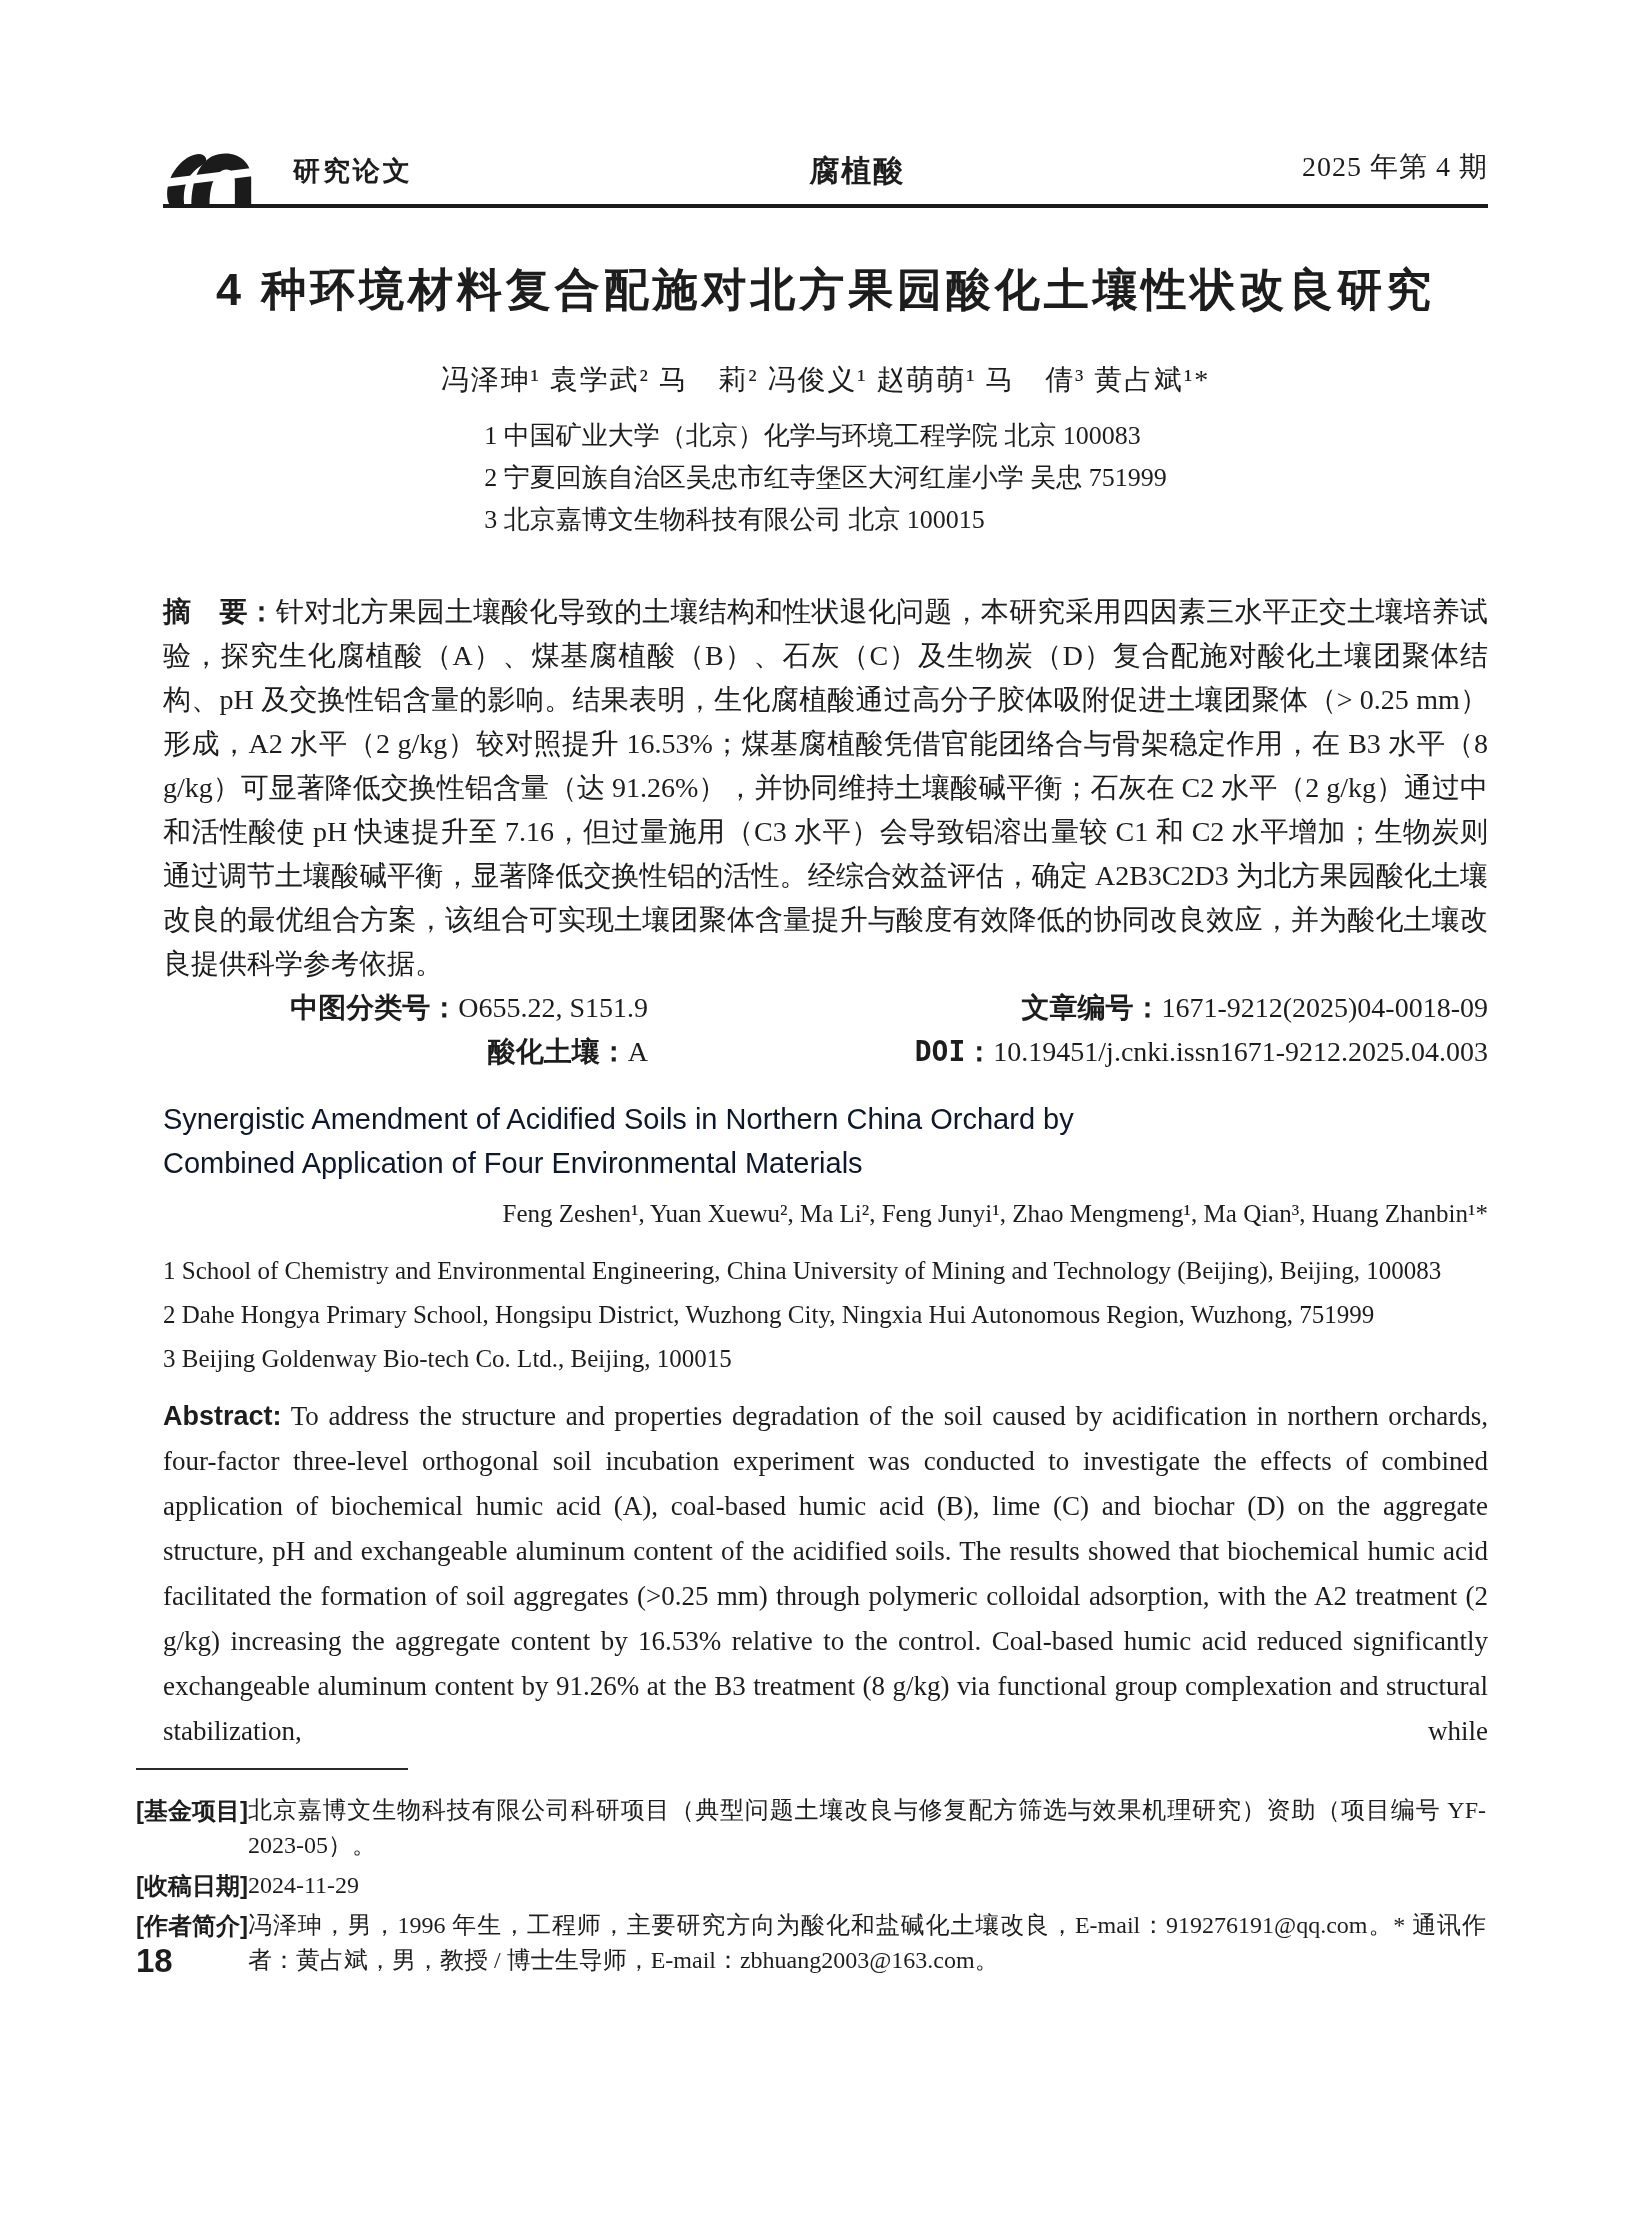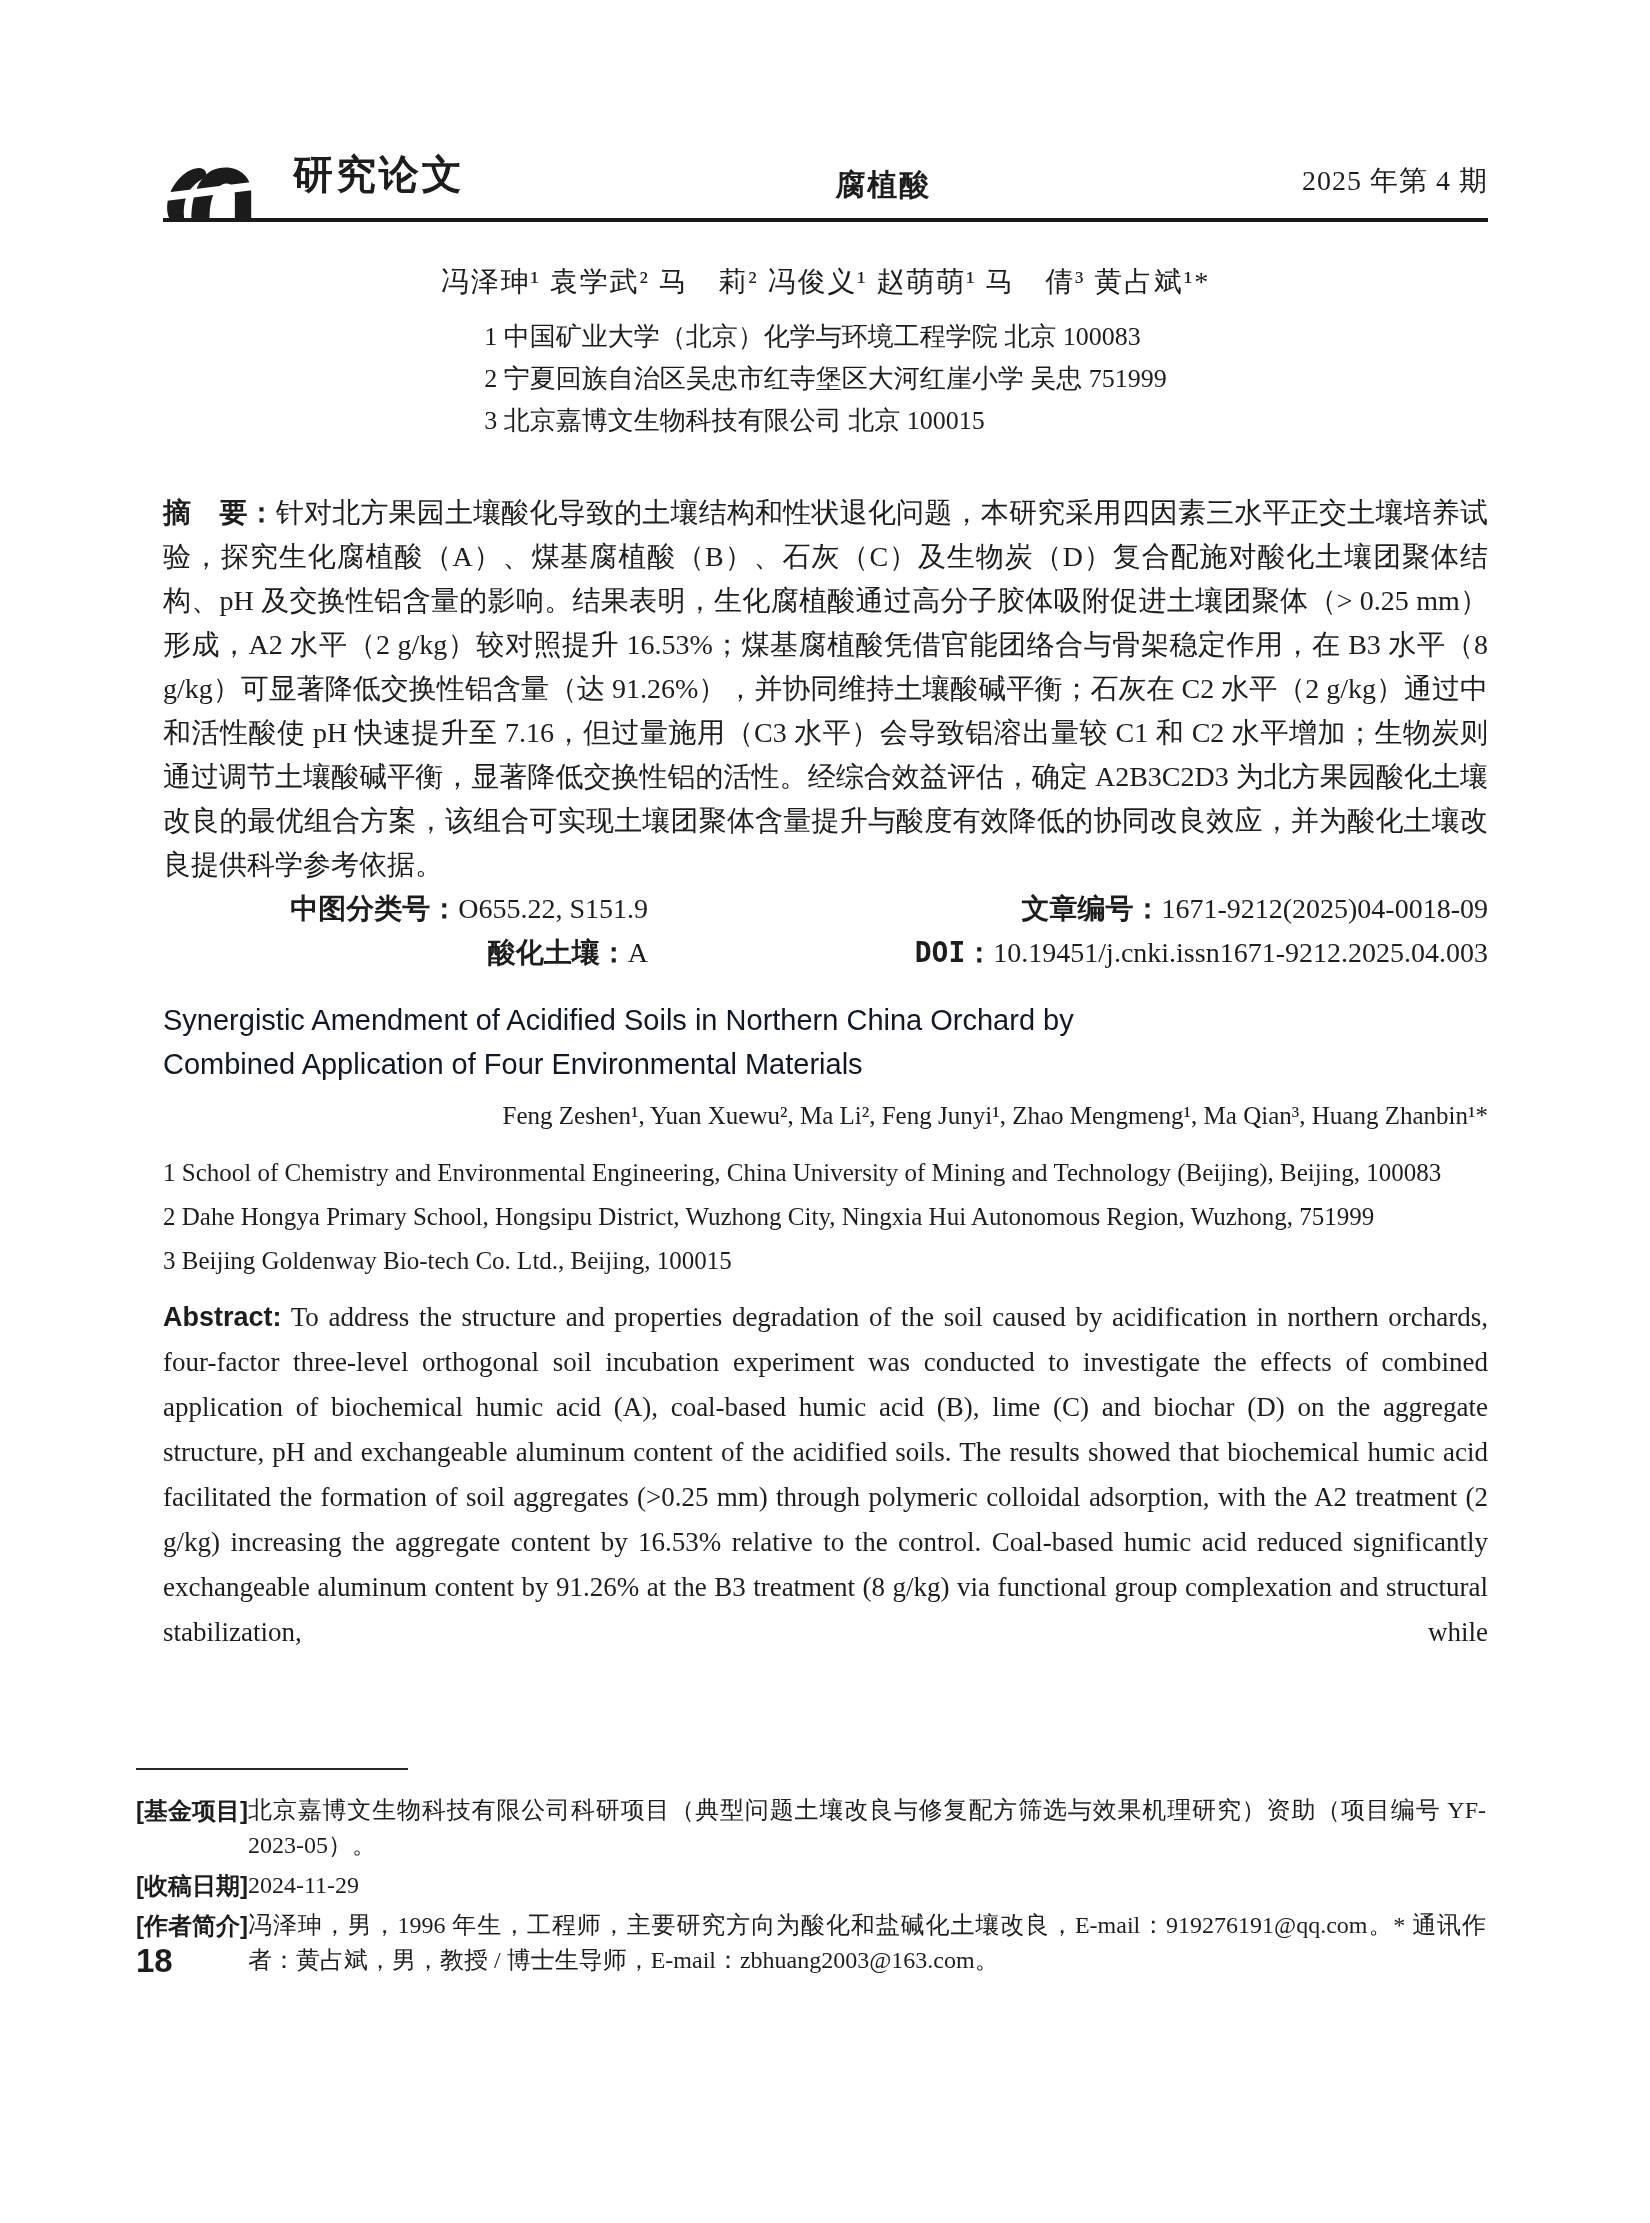--- a/index.html
+++ b/index.html
@@ -7,21 +7,21 @@
     width:1651px;height:2223px;position:relative;overflow:hidden;
     color:#1d1d1d;
     font-family:"Liberation Serif","DejaVu Serif",serif;
     -webkit-font-smoothing:antialiased;
   }
   .page{box-sizing:border-box;width:100%;height:100%;padding:147px 163px 0 163px;position:relative;}
 
   
   .header{display:flex;align-items:flex-end;border-bottom:4.9px solid #1b1b1b;padding-bottom:0;}
   .logo{width:93px;height:58px;flex:0 0 auto;margin-bottom:-1px;}
-  .header-left{font-family:Liberation Sans, sans-serif;font-weight:700;font-size:40px;letter-spacing:2.9px;margin-left:37px;padding-bottom:15.5px;}
+  .header-left{font-family:Liberation Sans, sans-serif;font-weight:700;font-size:27px;letter-spacing:2.9px;margin-left:37px;padding-bottom:15.5px;}
   .header-center{flex:1;text-align:center;font-family:"Liberation Sans","DejaVu Sans",sans-serif;font-weight:700;font-size:30px;letter-spacing:1.9px;padding-bottom:12px;}
   .header-right{font-size:28px;padding-bottom:18px;letter-spacing:1px;}
 
   
   .title-cn{margin-top:52px;text-align:center;font-family:"Liberation Sans","DejaVu Sans",sans-serif;font-weight:700;font-size:45px;letter-spacing:3.9px;white-space:nowrap;}
   .authors-cn{margin-top:41px;text-align:center;font-size:28px;letter-spacing:1.9px;}
   .affils-cn{width:fit-content;margin:15.5px auto 0 auto;font-size:26px;line-height:42px;}
 
   
   .abstract-cn{margin-top:49px;font-size:28px;line-height:44px;text-align:justify;}
@@ -59,20 +59,21 @@
         <path d="M6,64 C0,52 4,32 18,18 C28,8 42,4 46,12 C48,17 42,19 36,24 C26,32 20,44 22,64 Z"></path>
         <path d="M30,64 C30,40 38,12 60,8 C80,4 96,16 96,34 L96,64 L78,64 L78,38 C78,28 72,22 64,26 C54,31 50,46 50,64 Z"></path>
       </g>
       <rect x="-6" y="29" width="115" height="9" fill="#ffffff" transform="rotate(-7 50 33)"></rect>
     </svg>
     <div class="header-left">研究论文</div>
     <div class="header-center">腐植酸</div>
     <div class="header-right">2025 年第 4 期</div>
   </div>
 
+  <div class="title-cn">4 种环境材料复合配施对北方果园酸化土壤性状改良研究</div>
   <div class="authors-cn">冯泽珅¹ 袁学武² 马　莉² 冯俊义¹ 赵萌萌¹ 马　倩³ 黄占斌¹*</div>
   <div class="affils-cn">
     <div>1 中国矿业大学（北京）化学与环境工程学院 北京 100083</div>
     <div>2 宁夏回族自治区吴忠市红寺堡区大河红崖小学 吴忠 751999</div>
     <div>3 北京嘉博文生物科技有限公司 北京 100015</div>
   </div>
 
   <div class="abstract-cn">
     <span class="lbl">摘　要：</span><span>针对北方果园土壤酸化导致的土壤结构和性状退化问题，本研究采用四因素三水平正交土壤培养试验，探究生化腐植酸（A）、煤基腐植酸（B）、石灰（C）及生物炭（D）复合配施对酸化土壤团聚体结构、pH 及交换性铝含量的影响。结果表明，生化腐植酸通过高分子胶体吸附促进土壤团聚体（&gt; 0.25 mm）形成，A2 水平（2 g/kg）较对照提升 16.53%；煤基腐植酸凭借官能团络合与骨架稳定作用，在 B3 水平（8 g/kg）可显著降低交换性铝含量（达 91.26%），并协同维持土壤酸碱平衡；石灰在 C2 水平（2 g/kg）通过中和活性酸使 pH 快速提升至 7.16，但过量施用（C3 水平）会导致铝溶出量较 C1 和 C2 水平增加；生物炭则通过调节土壤酸碱平衡，显著降低交换性铝的活性。经综合效益评估，确定 A2B3C2D3 为北方果园酸化土壤改良的最优组合方案，该组合可实现土壤团聚体含量提升与酸度有效降低的协同改良效应，并为酸化土壤改良提供科学参考依据。</span>
   </div>

